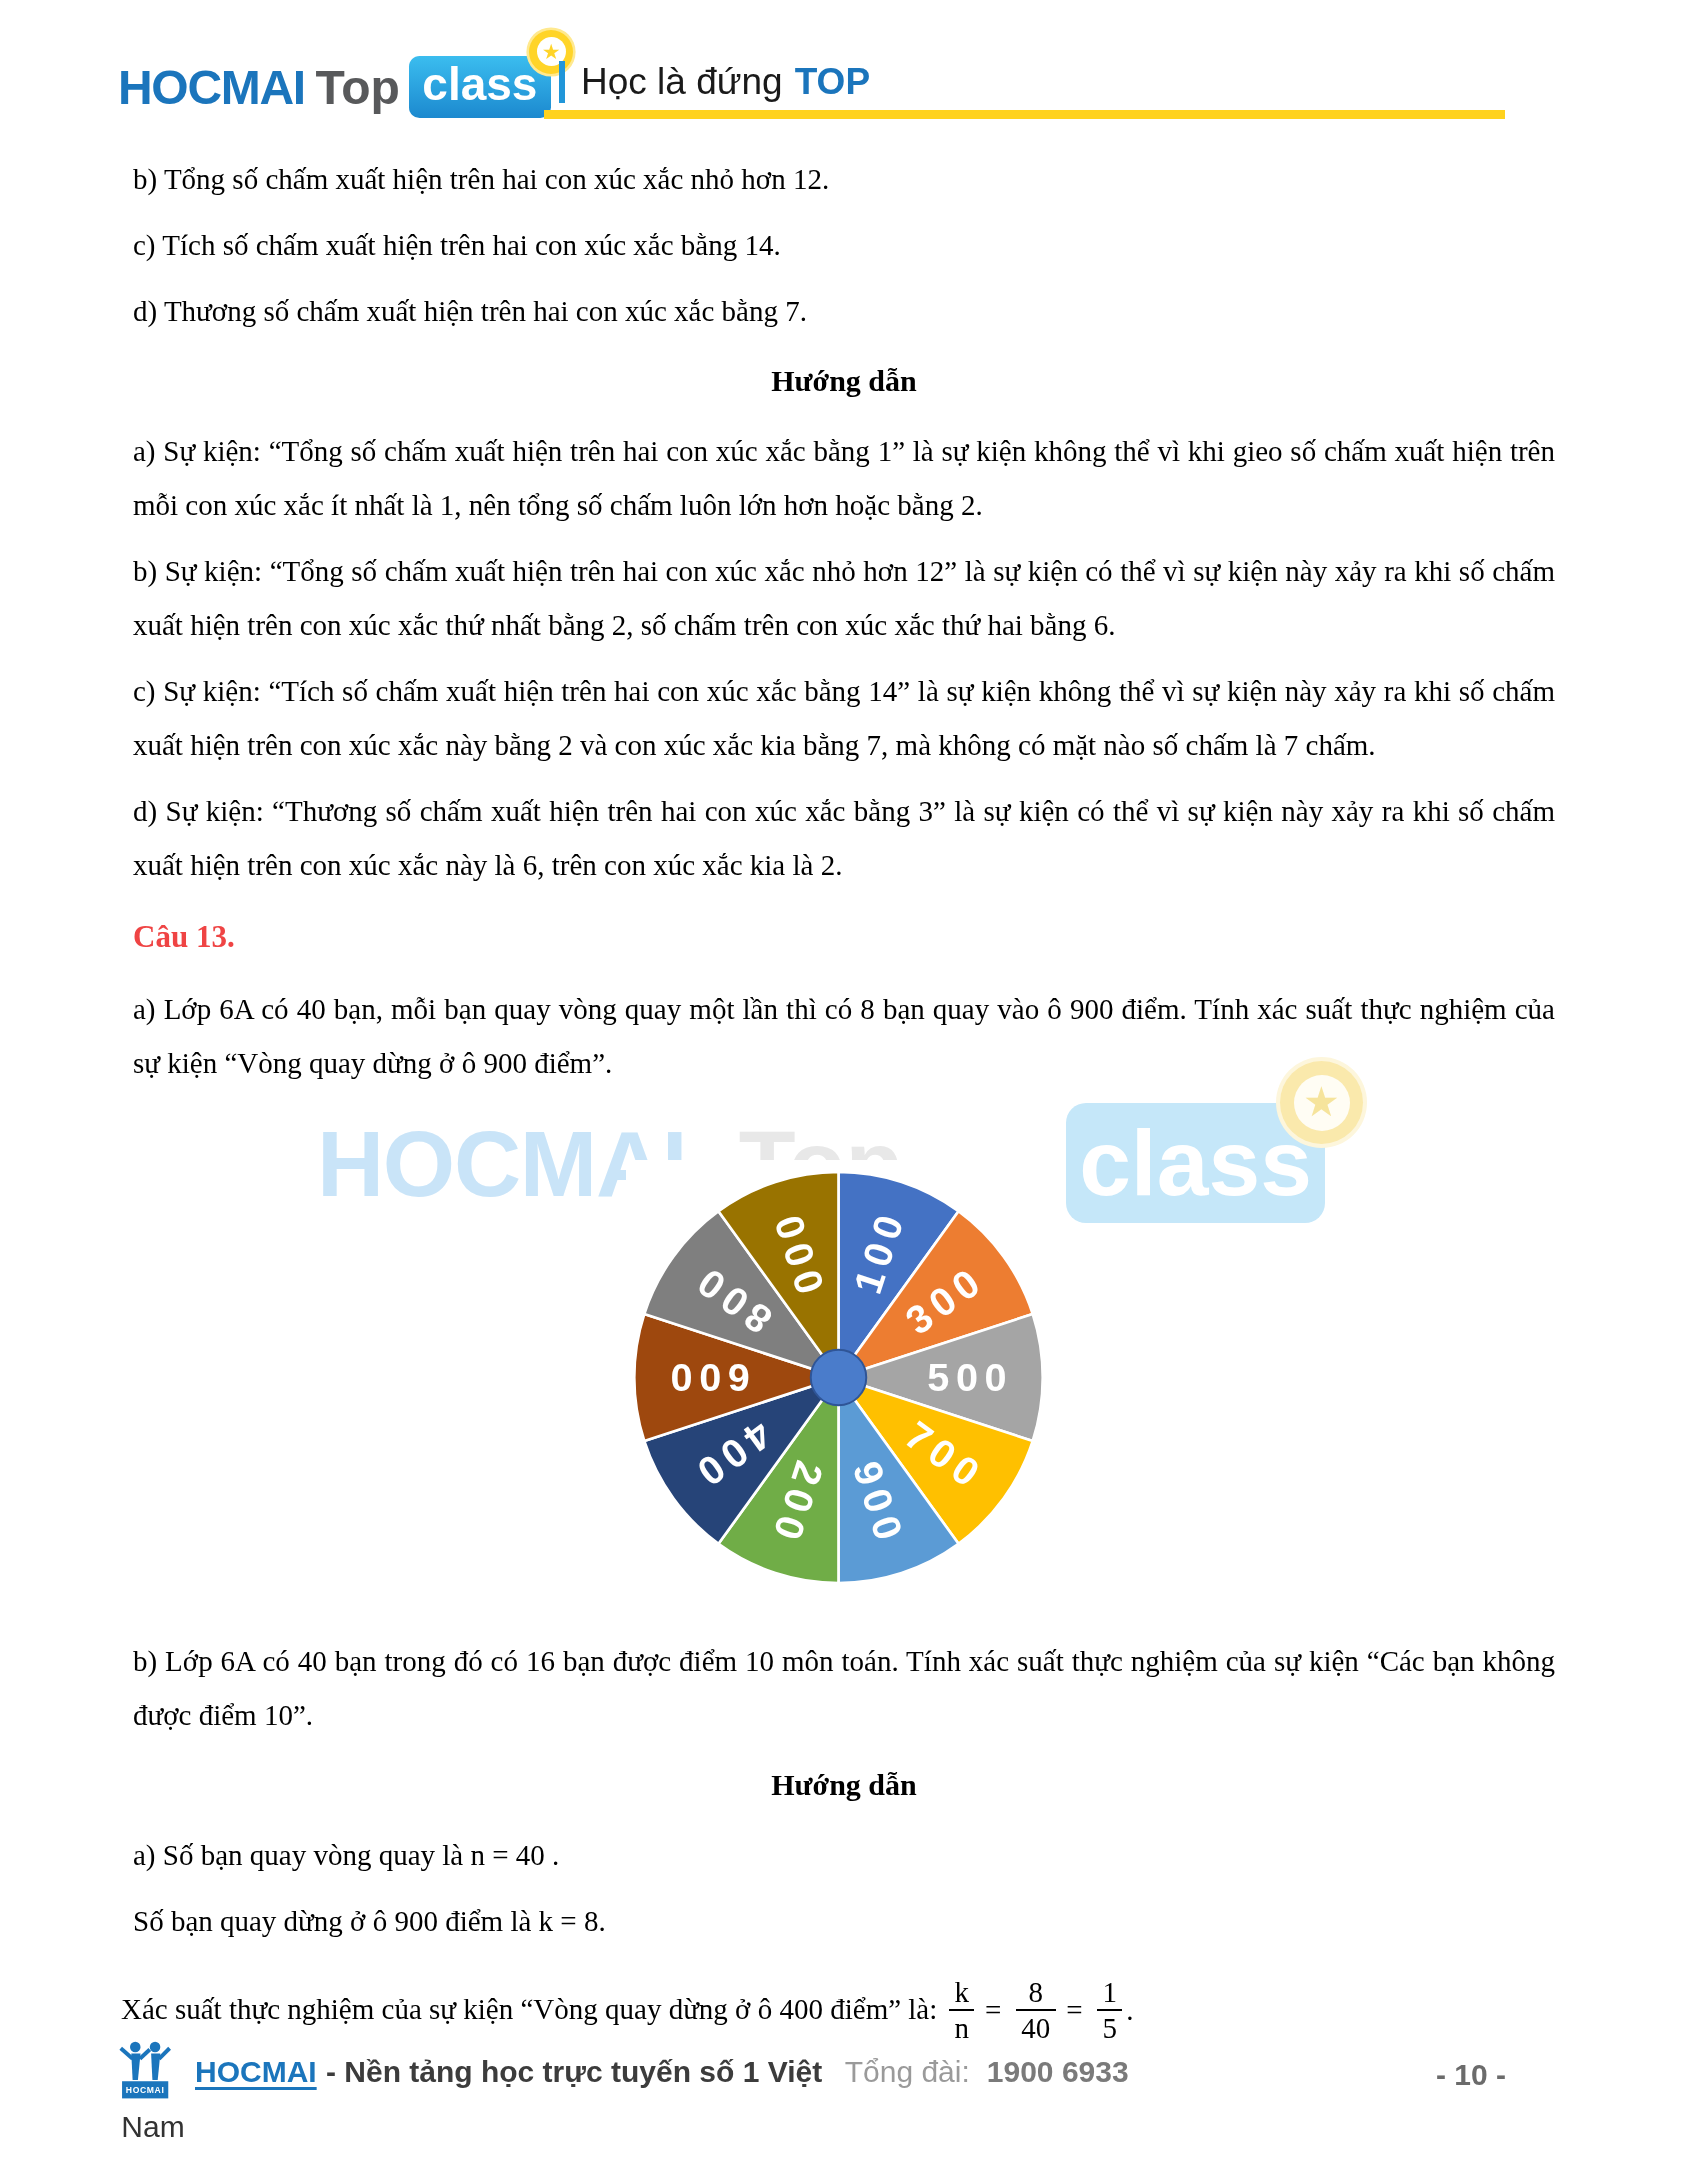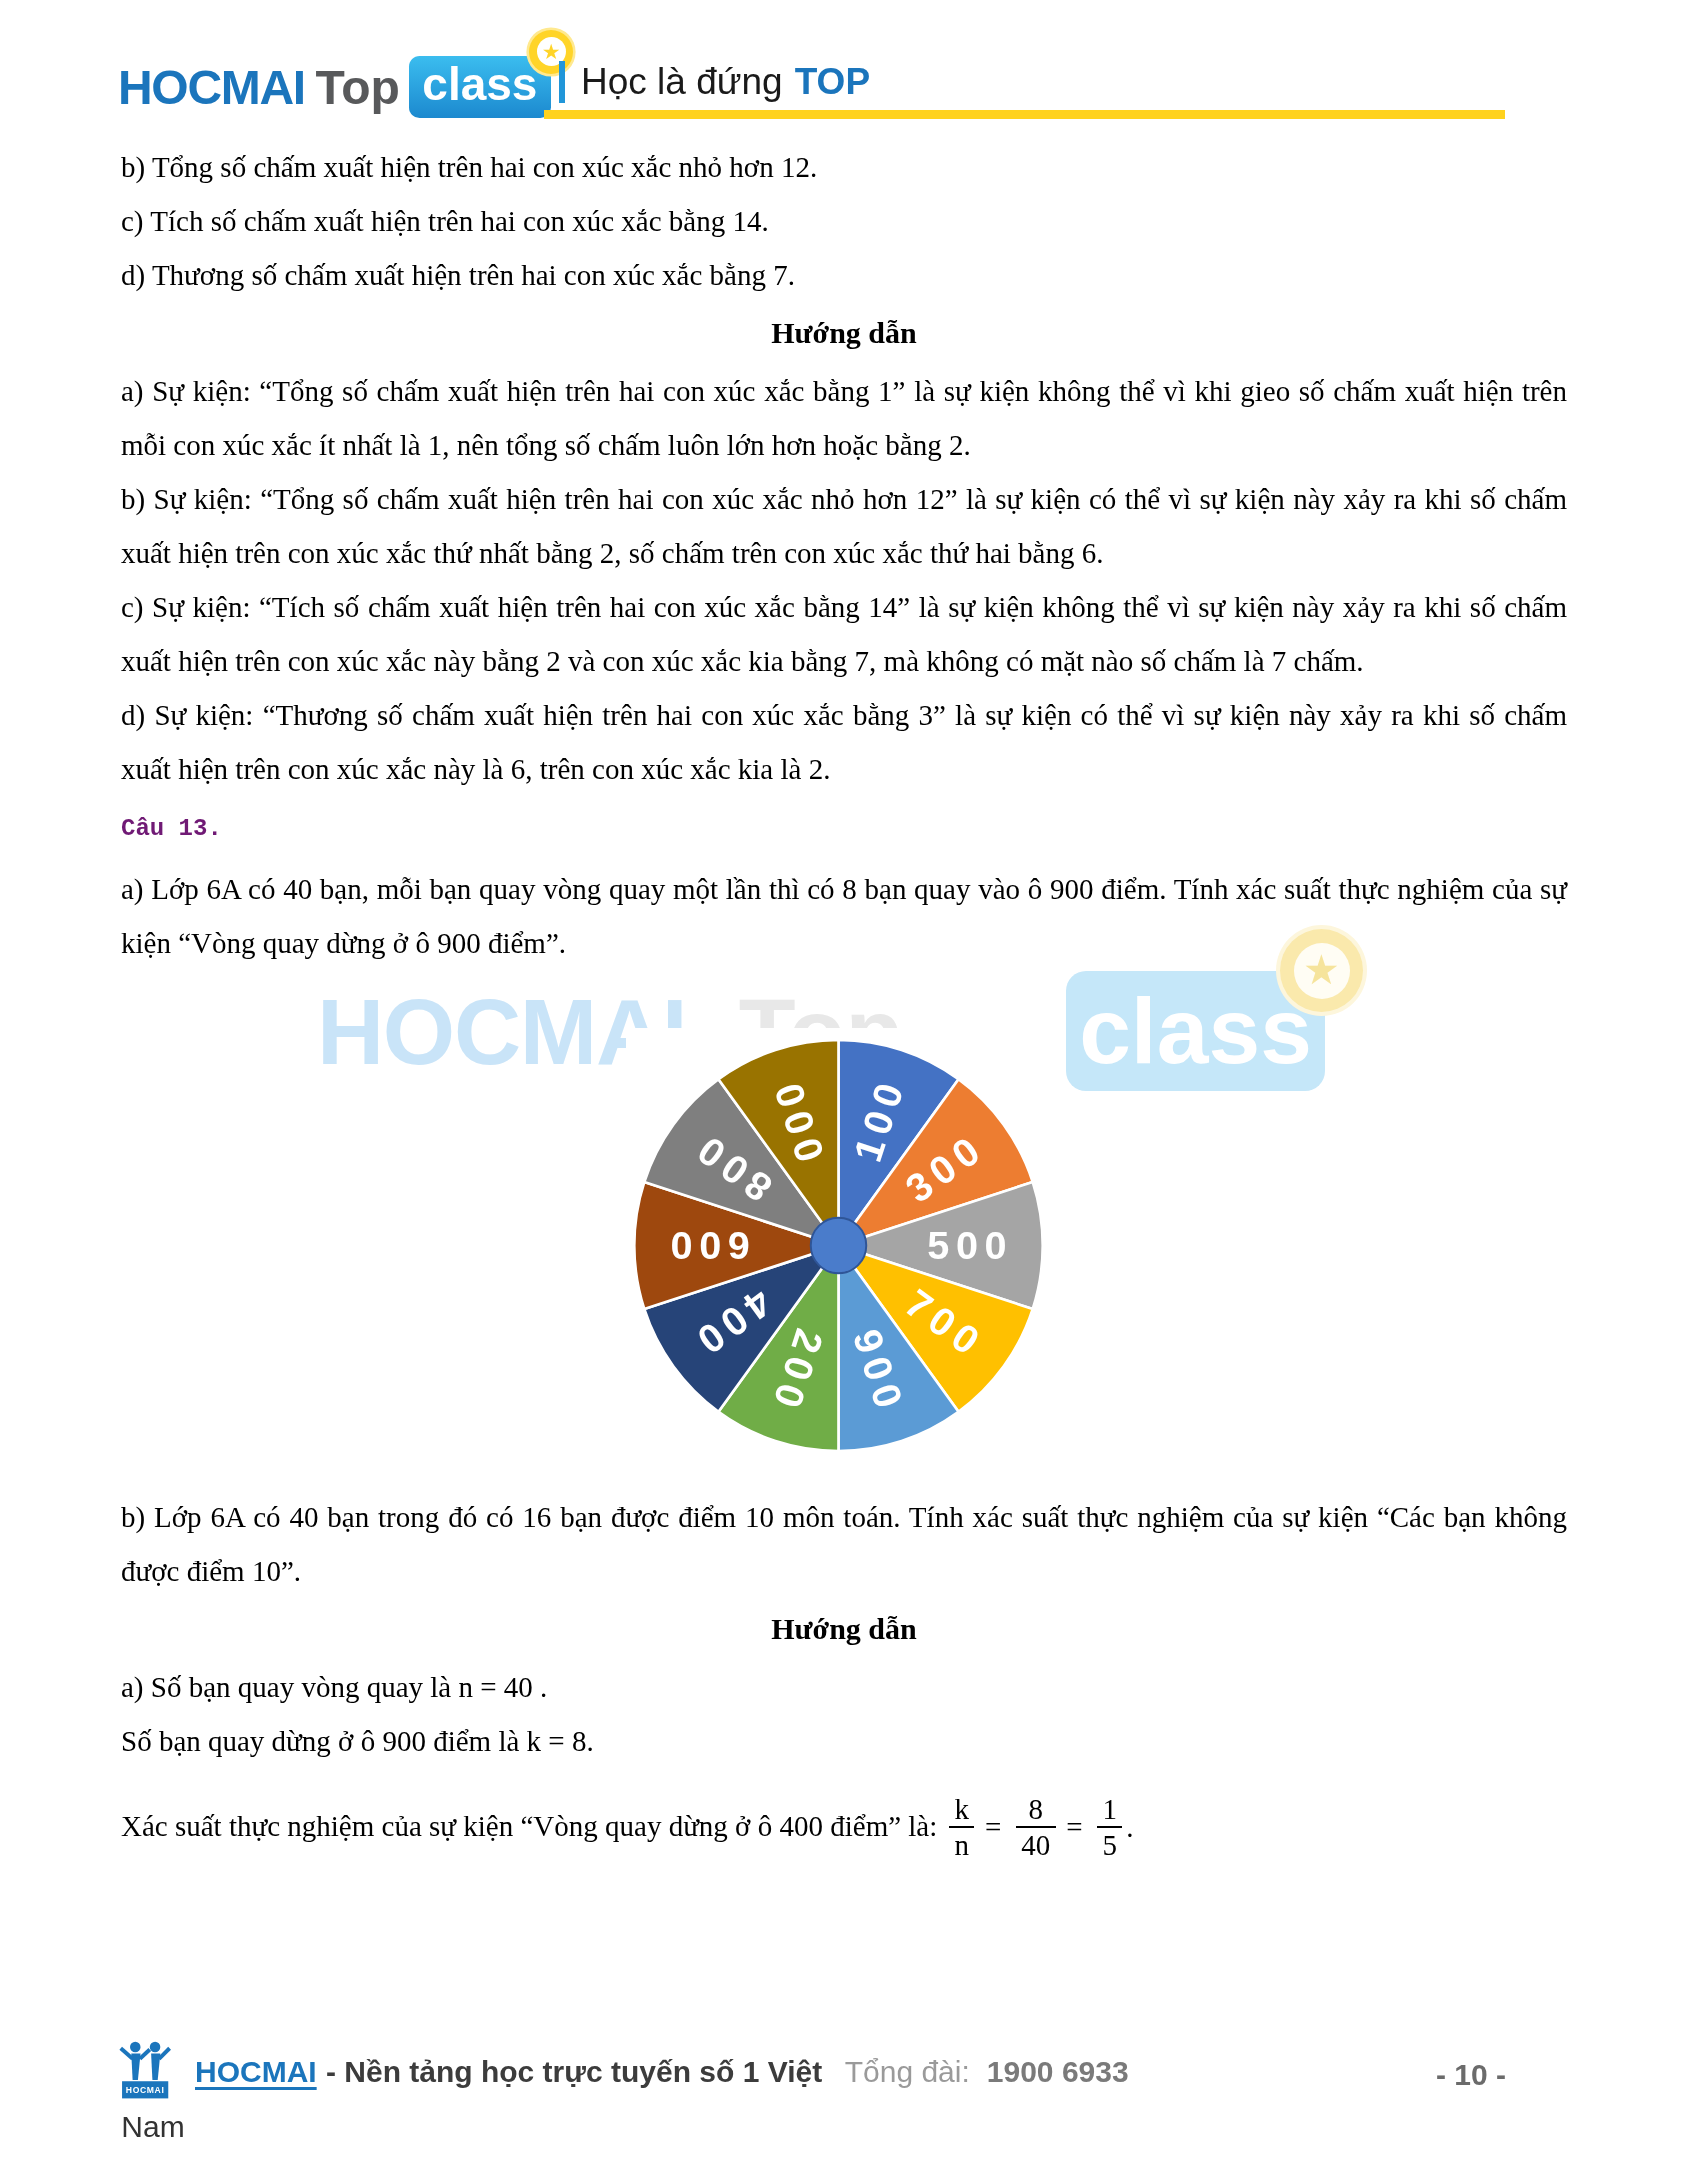--- a/index.html
+++ b/index.html
@@ -19,26 +19,26 @@
                     align-items:center;justify-content:center;color:#FFD428;font-size:21px;line-height:1;}
   .tagline{position:absolute;left:559px;top:61px;display:flex;align-items:center;
            font-family:"Liberation Sans","DejaVu Sans",sans-serif;font-size:37px;}
   .tagline-bar{width:6px;height:42px;background:#2196D9;margin-right:16px;}
   .tagline-text{color:#1A1A1A;font-weight:500;text-align:right;}
   .tagline-top{color:#1B75BC;font-weight:800;margin-left:12px;}
   .header-underline{position:absolute;left:544px;top:110px;width:961px;height:8.6px;background:#FFD21E;}
 
   
   .doc{position:absolute;left:121px;top:140px;width:1446px;font-size:29px;line-height:54px;}
-  .doc p{margin:0;}
+  .doc p{margin:12px;}
   .para{text-align:justify;text-justify:inter-word;}
   .single{text-align:left;}
   .guide-heading{text-align:center;font-weight:bold;font-size:30px;line-height:62px;margin:0;}
-  .cau-label{font-weight:bold;font-size:24px;color:#701a75;line-height:66px;margin-top:12px;
-             font-family:Liberation Mono, monospace;}
+  .cau-label{font-weight:bold;font-size:31px;color:#ef4444;line-height:66px;margin-top:12px;
+             font-family:Liberation Serif, serif;}
   .q13a{margin-top:17px;}
 
   
   .wheel-area{position:relative;height:520px;}
   .watermark{position:absolute;left:196px;top:13.2px;white-space:nowrap;
              font-family:"Liberation Sans","DejaVu Sans",sans-serif;font-weight:800;font-size:93px;line-height:99px;}
   .wm-hocmai{color:#C9E4F8;letter-spacing:-1.3px;}
   .wm-top{color:#E8E8E8;margin-left:26.5px;}
   .wm-class-box{position:absolute;left:945px;top:1.3px;width:259px;height:120px;background:#C5E7F9;
                 border-radius:20px;color:#FFFFFF;font-family:"Liberation Sans","DejaVu Sans",sans-serif;

